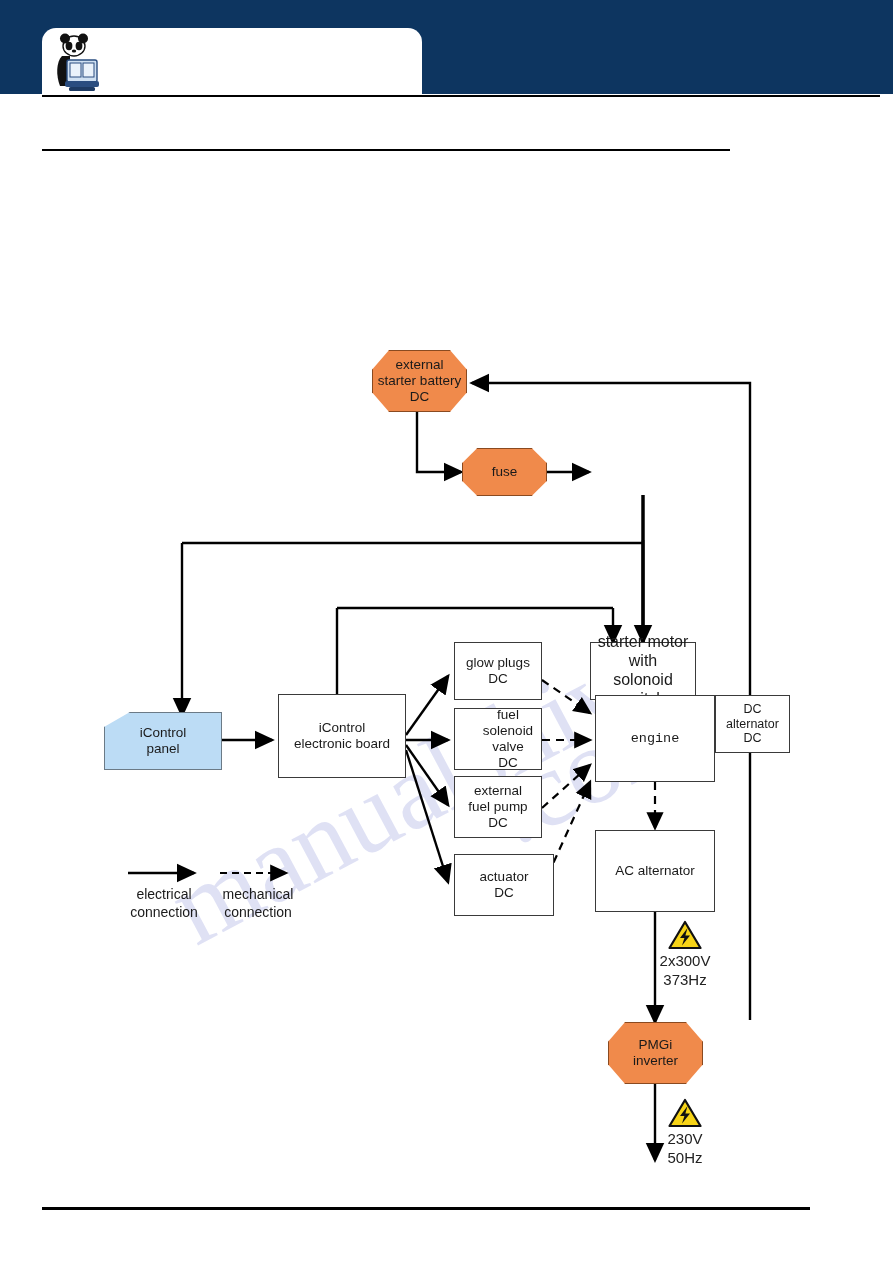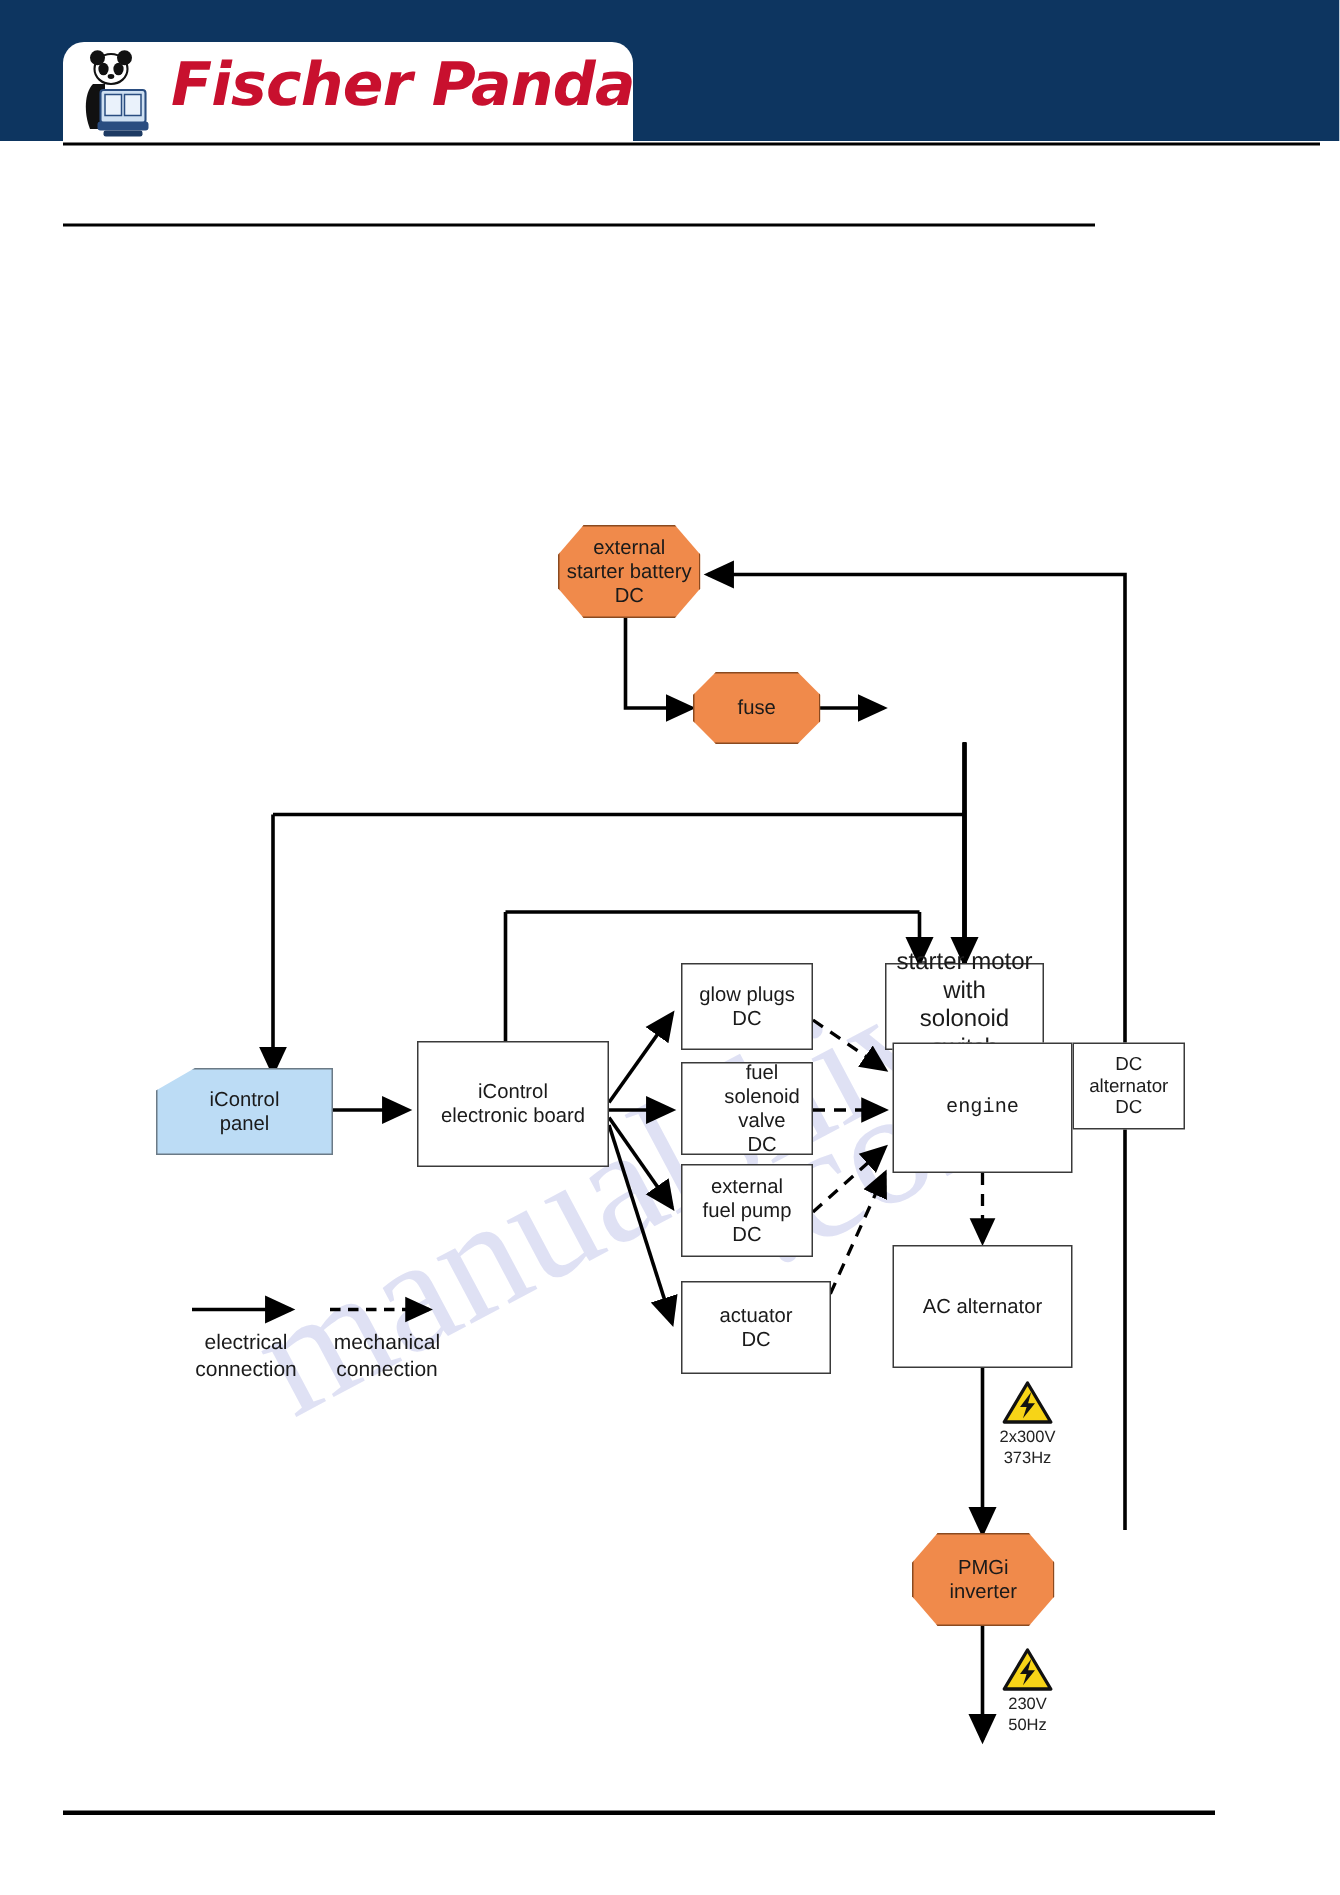--- a/index.html
+++ b/index.html
@@ -92,21 +92,21 @@
     border:1.6px solid #6b7a86;
     clip-path:polygon(22% 0,100% 0,100% 100%,0 100%,0 26%);
   }
 
   
   .warn{
     position:absolute;width:34px;height:30px;
   }
   .vlabel{
     position:absolute;
-    font-size:11px;color:#222;text-align:center;line-height:1.25;
+    font-size:15px;color:#222;text-align:center;line-height:1.25;
     font-family:"Liberation Sans", sans-serif;
     white-space:nowrap;
   }
 
   
   #legend{position:absolute;left:110px;top:700px;width:230px;height:70px;}
   .legtext{
     position:absolute;font-size:14px;color:#1a1a1a;text-align:center;
     line-height:1.25;white-space:nowrap;
   }
@@ -124,21 +124,20 @@
     <ellipse cx="19" cy="14" rx="3.4" ry="4.2" fill="#111"></ellipse>
     <ellipse cx="29" cy="14" rx="3.4" ry="4.2" fill="#111"></ellipse>
     <ellipse cx="24" cy="19" rx="2.2" ry="1.6" fill="#111"></ellipse>
     <path d="M12 24 C6 30 6 44 10 54 L20 54 L20 24 Z" fill="#111"></path>
     <rect x="17" y="28" width="30" height="22" rx="2" fill="#cfe0f2" stroke="#2a4d80" stroke-width="1.4"></rect>
     <rect x="20" y="31" width="11" height="14" fill="#eaf2fb" stroke="#2a4d80" stroke-width="1"></rect>
     <rect x="33" y="31" width="11" height="14" fill="#eaf2fb" stroke="#2a4d80" stroke-width="1"></rect>
     <rect x="15" y="49" width="34" height="6" rx="2" fill="#2a4d80"></rect>
     <rect x="19" y="55" width="26" height="4" rx="1.5" fill="#1d3a63"></rect>
   </svg>
-  <div id="logo-word">Fischer Panda</div>
 
 </div>
 
 <div id="rule-top"></div>
 <div id="rule-sub"></div>
 <div id="rule-footer"></div>
 
 <div id="watermark">
   <div class="wm" id="wm1">manualshive</div>
   <div class="wm" id="wm2">.com</div>

